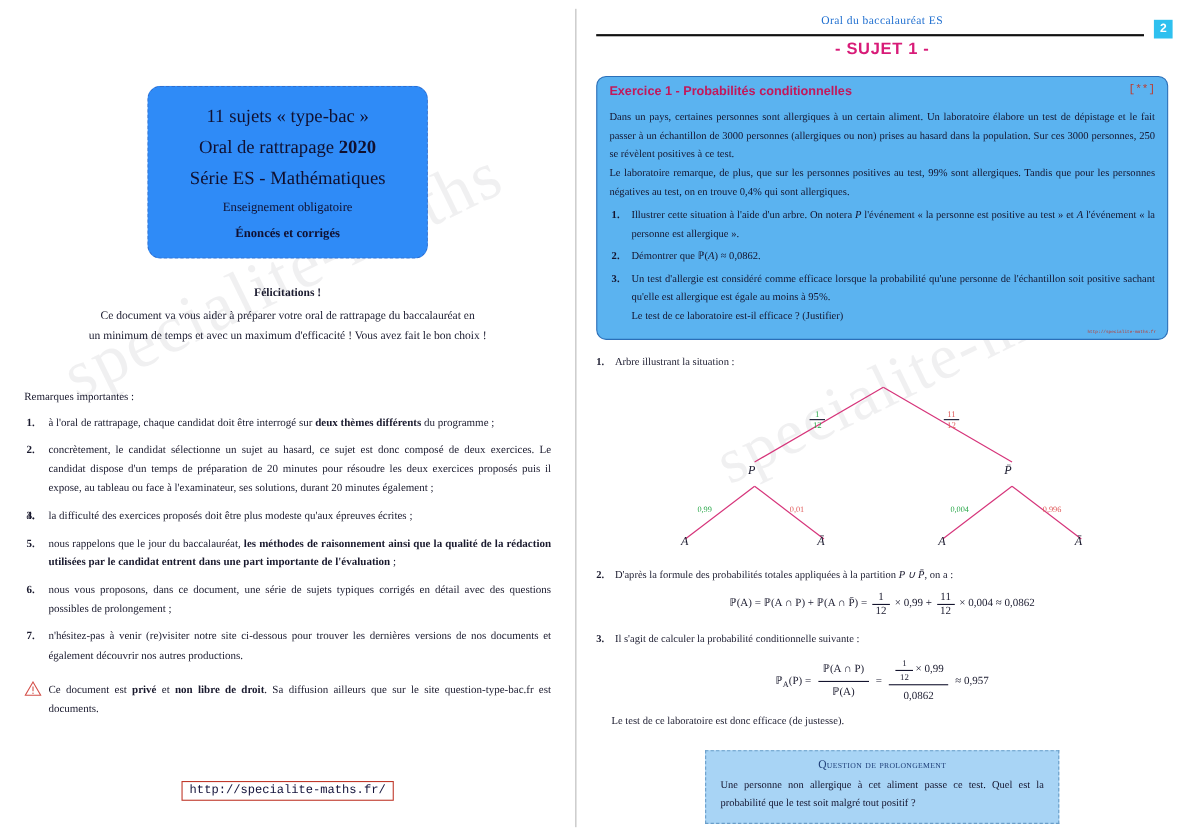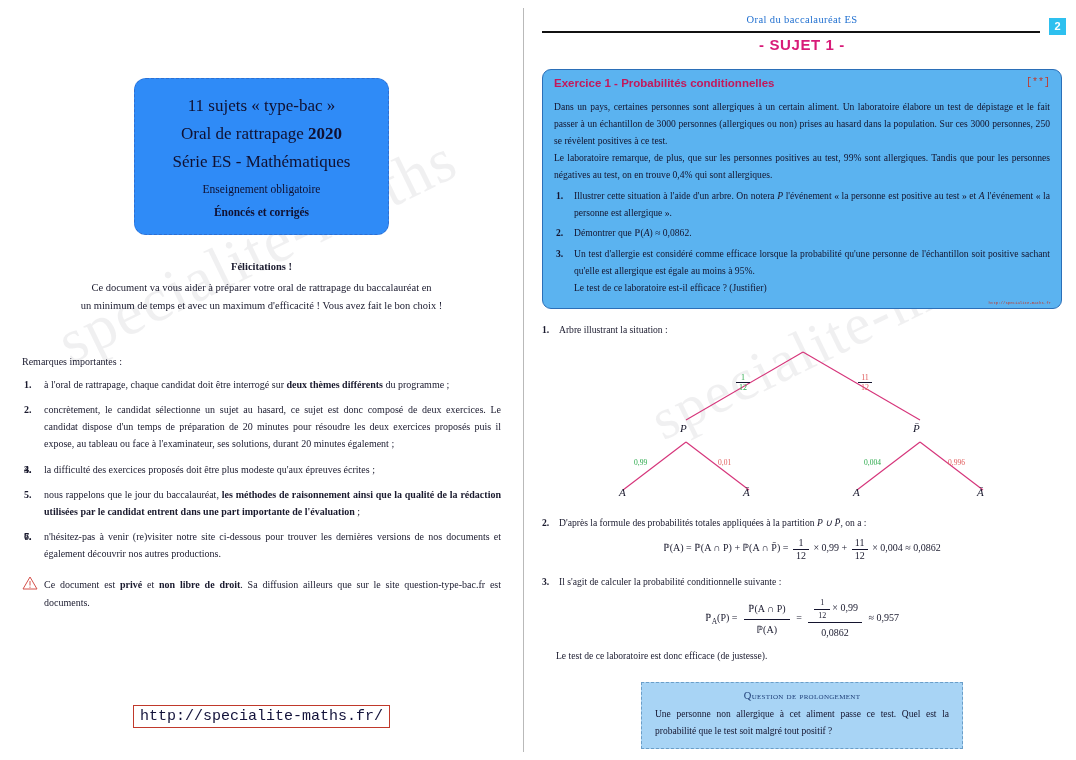--- a/index.html
+++ b/index.html
@@ -84,21 +84,21 @@
   }
   .url-box {
     position:absolute; left:0; right:0; bottom:32px;
     text-align:center; z-index:2;
   }
   .url-box span {
     display:inline-block;
     border:1px solid #c0392b;
     padding:2px 6px;
     font-family:"Liberation Mono", monospace;
-    font-size:15px;
+    font-size:11px;
     color:#12123a;
   }
 
   
   .rheader { position:relative; height:26px; margin-top:10px; z-index:2;}
   .rheader .htitle {
     text-align:center; color:#1f6fd0; font-size:10.5px;
     letter-spacing:.4px; padding-top:4px;
   }
   .rheader .hrule {
@@ -205,21 +205,21 @@
       <div class="fline">un minimum de temps et avec un maximum d'efficacité ! Vous avez fait le bon choix !</div>
     </div>
 
     <div class="remarks-head">Remarques importantes :</div>
     <ol class="remarks" id="remarks-list">
         <li><span class="num">1.</span><span><span>à l'oral de rattrapage, chaque candidat doit être interrogé sur </span><b>deux thèmes différents</b><span> du programme ;</span></span></li>
         <li><span class="num">2.</span><span><span>concrètement, le candidat sélectionne un sujet au hasard, ce sujet est donc composé de deux exercices. Le candidat dispose d'un temps de préparation de 20 minutes pour résoudre les deux exercices proposés puis il expose, au tableau ou face à l'examinateur, ses solutions, durant 20 minutes également ;</span></span></li>
         <li><span class="num">3.</span></li>
         <li><span class="num">4.</span><span><span>la difficulté des exercices proposés doit être plus modeste qu'aux épreuves écrites ;</span></span></li>
         <li><span class="num">5.</span><span><span>nous rappelons que le jour du baccalauréat, </span><b>les méthodes de raisonnement ainsi que la qualité de la rédaction utilisées par le candidat entrent dans une part importante de l'évaluation</b><span> ;</span></span></li>
-        <li><span class="num">6.</span></li>
+        <li><span class="num">6.</span><span><span>nous vous proposons, dans ce document, une série de sujets typiques corrigés en détail avec des questions possibles de prolongement ;</span></span></li>
         <li><span class="num">7.</span><span><span>n'hésitez-pas à venir (re)visiter notre site ci-dessous pour trouver les dernières versions de nos documents et également découvrir nos autres productions.</span></span></li>
       </ol>
 
     <div class="warning-note">
       <span class="tri">
         <svg width="16" height="14" viewBox="0 0 16 14">
             <polygon points="8,1 15,13 1,13" fill="none" stroke="#d4504a" stroke-width="1"></polygon>
             <line x1="8" y1="5" x2="8" y2="9.5" stroke="#d4504a" stroke-width="1"></line>
             <circle cx="8" cy="11.2" r="0.6" fill="#d4504a"></circle>
           </svg>

